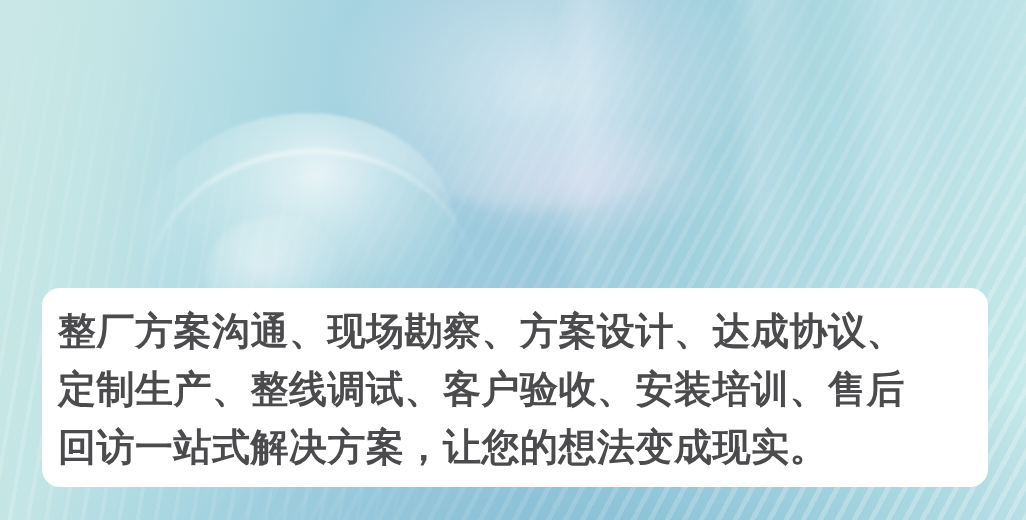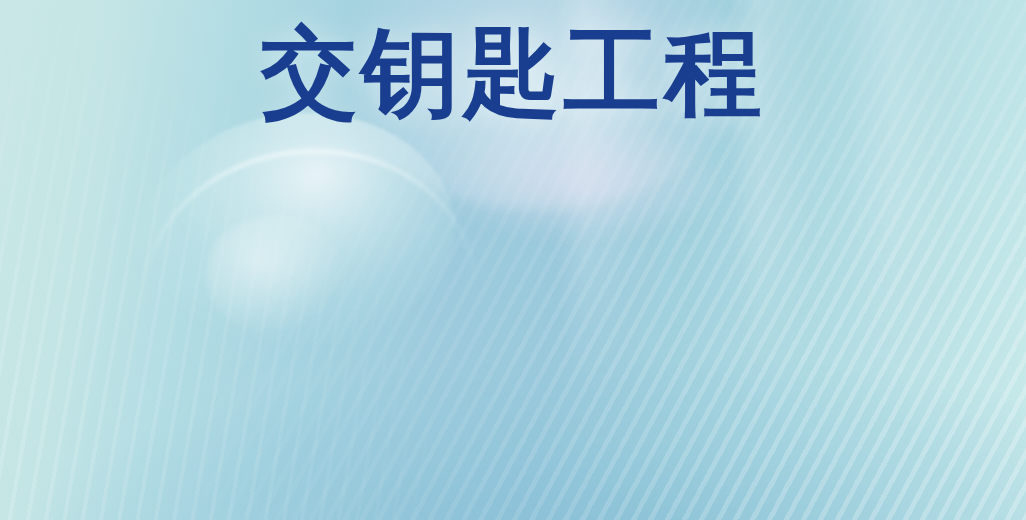--- a/index.html
+++ b/index.html
@@ -241,17 +241,23 @@
   <div class="bg-bands"></div>
   <div class="bg-lowerwash"></div>
   <div class="bg-stripes"></div>
   <div class="bg-stripes-left"></div>
   <div class="bg-swoosh"></div>
   <div class="bg-swoosh-arc"></div>
   <div class="bg-swoosh2"></div>
   <div class="bg-bloom"></div>
   <div class="bg-bloom-violet"></div>
 
-  <h1 class="headline">交钥匙工程</h1>
-
-
+
+
+  <div class="card">
+    <div class="card-body">
+      <span class="card-line">整厂方案沟通、现场勘察、方案设计、达成协议、</span>
+      <span class="card-line">定制生产、整线调试、客户验收、安装培训、售后</span>
+      <span class="card-line">回访一站式解决方案，让您的想法变成现实。</span>
+    </div>
+  </div>
 
 </div>
 
 </body></html>

